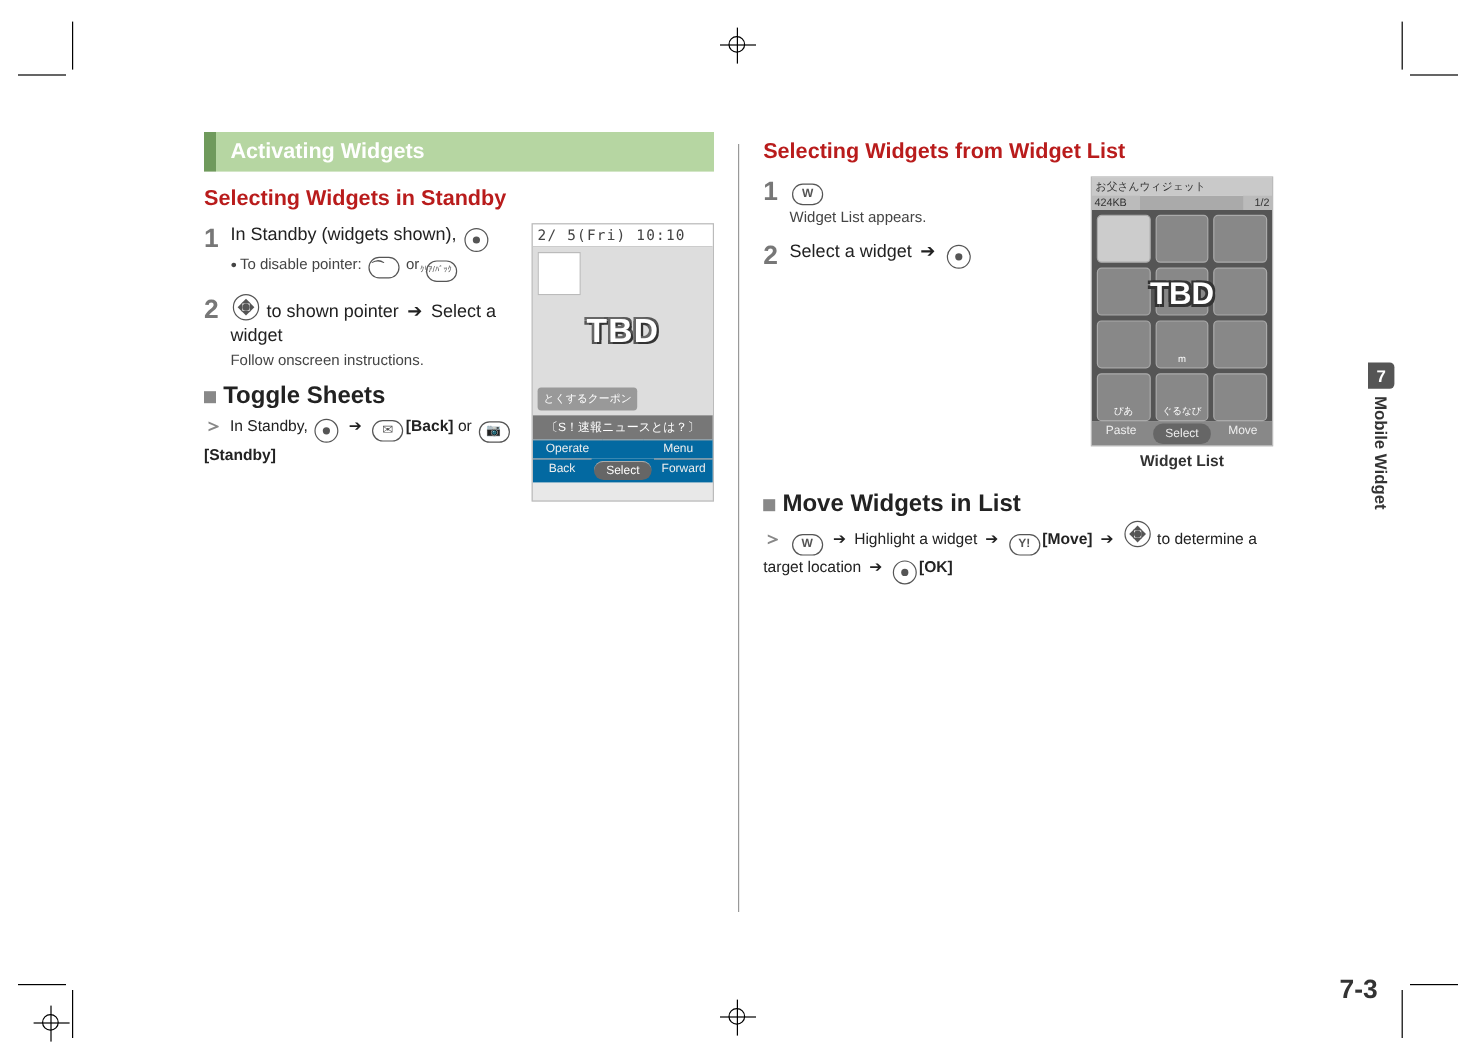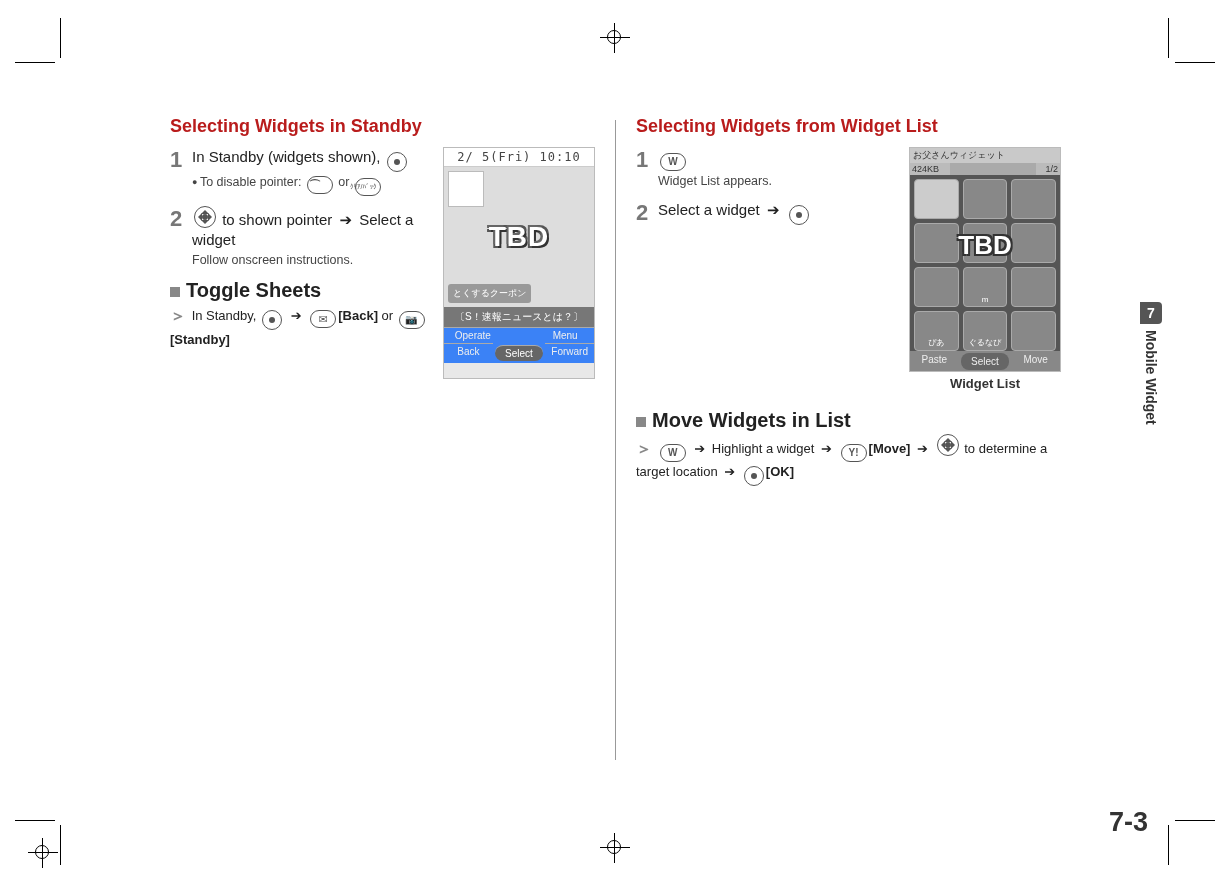--- a/index.html
+++ b/index.html
@@ -144,21 +144,21 @@
     background: #e8e8e8;
     border: 1px solid #bbb;
     font-size: 10px;
     color: #444;
     position: relative;
     overflow: hidden;
   }
   .shot1 { height: 232px; }
   .shot2 { height: 225px; }
   .shot .topbar {
-    background: #fff; color:#444; text-align:center; font-family: monospace;
+    background: #fff; color:#444; text-align:left; font-family: monospace;
     font-size:12px; padding: 2px 4px; letter-spacing:1px; border-bottom:1px solid #ccc;
   }
   .shot .widget-area {
     background:#ddd; height: 140px; position:relative;
   }
   .tbd {
     position:absolute; left:50%; top:50%; transform:translate(-50%,-50%);
     font-size:28px; font-weight:bold; color:#fff;
     text-shadow: -2px -2px 0 #666, 2px 2px 0 #333, -2px 2px 0 #555, 2px -2px 0 #555;
     letter-spacing:1px;
@@ -167,21 +167,21 @@
     position:absolute; bottom:4px; left:4px; background:#999; color:#fff;
     font-size:9px; padding:3px 5px; border-radius:3px;
   }
   .shot .white-sq {
     position:absolute; top:4px; left:4px; width:36px; height:36px; background:#fff; border:1px solid #bbb;
   }
   .shot .newsbar {
     background:#777; color:#fff; text-align:center; font-size:10px; padding:3px 0;
   }
   .shot .softkeys {
-    display:flex; background:#3b82f6; color:#eee; font-size:10px; text-align:center;
+    display:flex; background:#0369a1; color:#eee; font-size:10px; text-align:center;
   }
   .shot .softkeys > div { flex:1; padding:2px 0; border-top:1px solid #aaa; }
   .shot .softkeys .mid {
     background:#666; border-radius:8px; margin:2px 2px; color:#fff; font-size:10px;
   }
 
   .shot2 .header2 {
     display:flex; font-size:9px; background:#aaa; color:#333;
   }
   .shot2 .header2 .name { flex:1; background:#c9c9c9; padding:1px 3px; }
@@ -221,41 +221,45 @@
   .sidetab .num {
     width: 22px; height: 22px; background:#555; color:#fff; font-weight:bold;
     display:flex; align-items:center; justify-content:center; font-size:14px;
     border-radius:0 4px 4px 0;
   }
   .sidetab .label {
     writing-mode: vertical-rl; font-size:14px; font-weight:bold; color:#333;
     margin-top:6px; padding-left:3px;
   }
   .page-num {
-    position:absolute; right:80px; bottom:48px; font-size:27px; font-weight:bold; color:#333;
+    position:absolute; right:80px; bottom:48px; font-size:22px; font-weight:bold; color:#333;
   }
 </style>
 </head>
 <body>
 
 <div class="crop-circle" style="left:607px; top:30px;"></div>
 <div class="crop-circle" style="left:607px; top:840px;"></div>
 <div class="crop-circle" style="left:35px; top:845px;"></div>
 <div class="crop h" style="left:15px; top:62px;"></div>
 <div class="crop v" style="left:60px; top:18px;"></div>
 <div class="crop h" style="left:1175px; top:62px;"></div>
 <div class="crop v" style="left:1168px; top:18px;"></div>
 <div class="crop h" style="left:15px; top:820px;"></div>
 <div class="crop v" style="left:60px; top:825px;"></div>
 <div class="crop h" style="left:1175px; top:820px;"></div>
 <div class="crop v" style="left:1168px; top:825px;"></div>
 
 <div class="content">
 
   <div class="col left">
+    <div class="section-pill">
+      <div class="bar"></div>
+      <div class="title">Activating Widgets</div>
+    </div>
 
     <h3 class="sub">Selecting Widgets in Standby</h3>
 
     <div class="left-block">
       <div class="left-text">
 
         <div class="step-row">
           <div class="step-num">1</div>
           <div class="step-body">
             <span>In Standby (widgets shown),</span>

